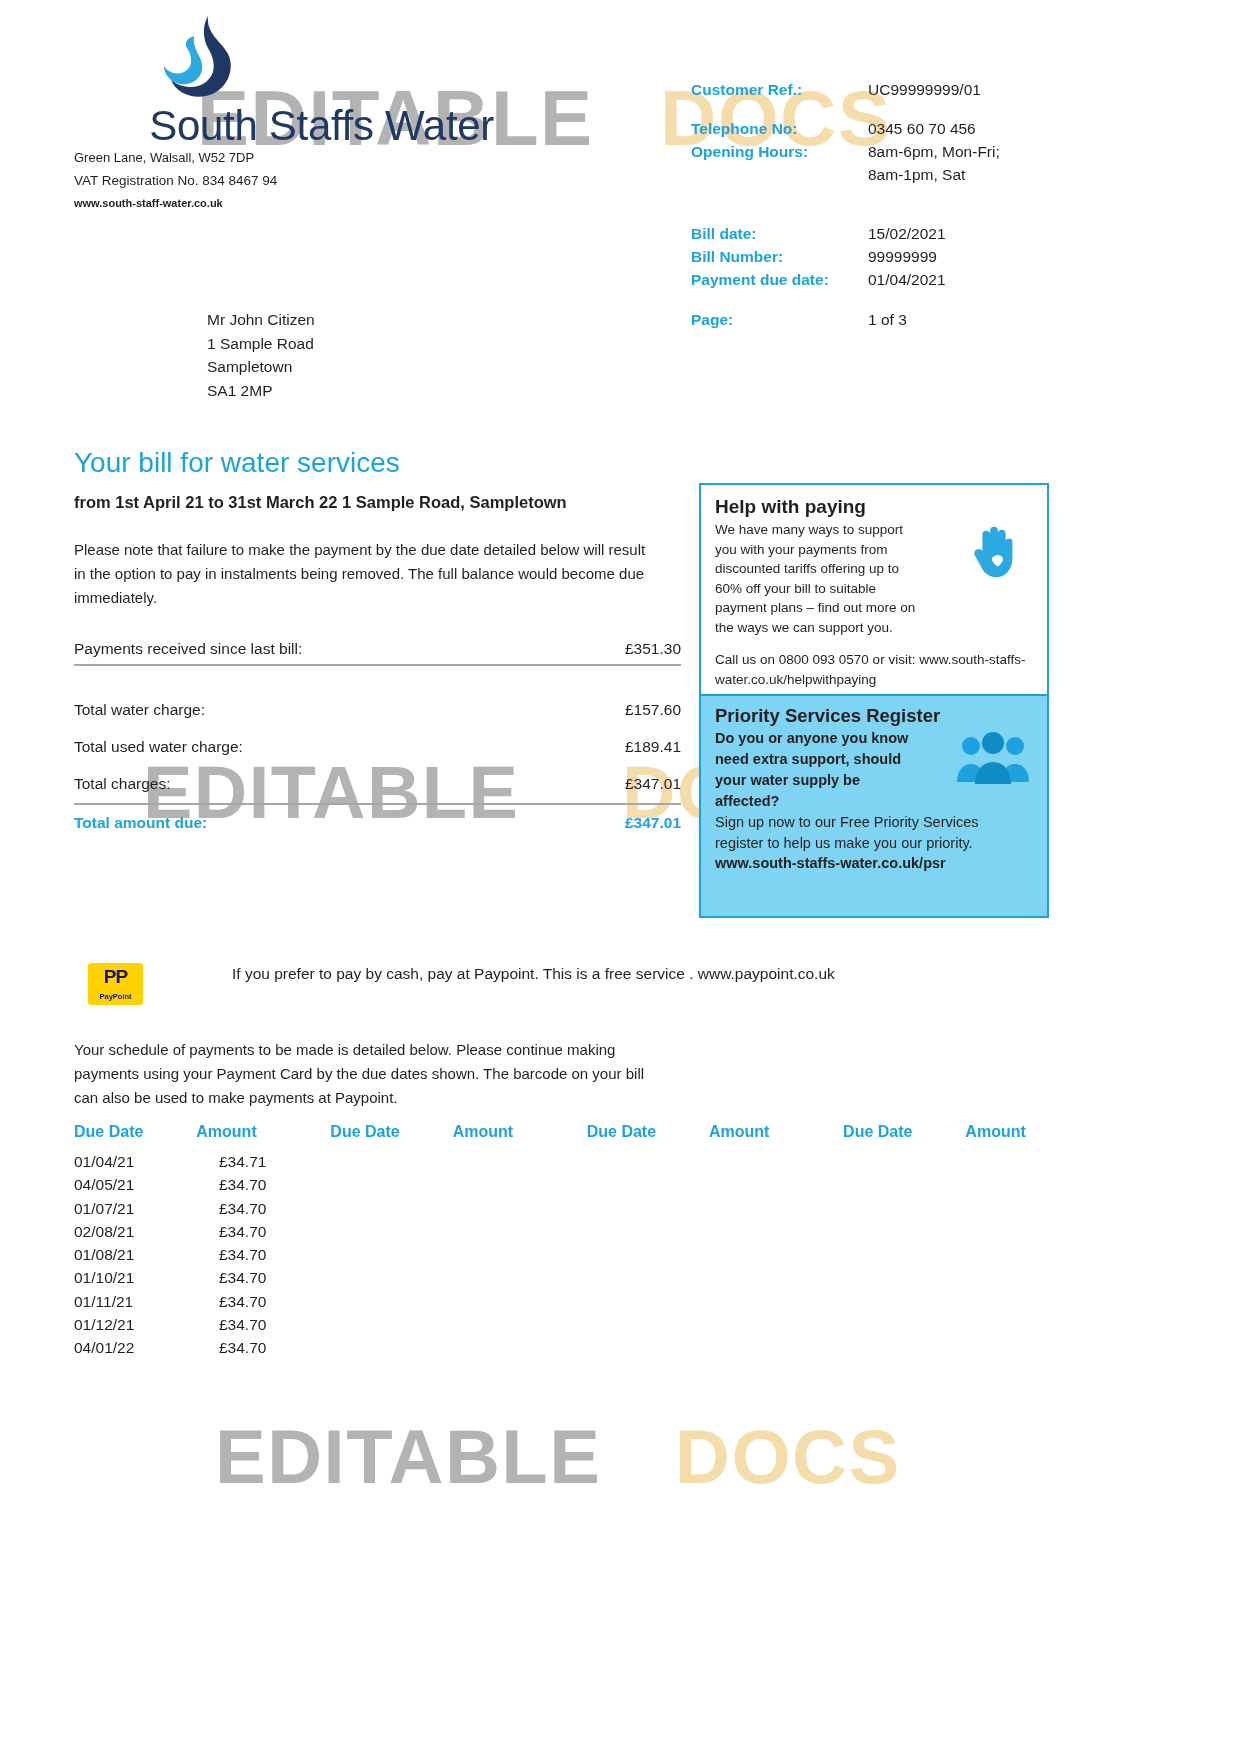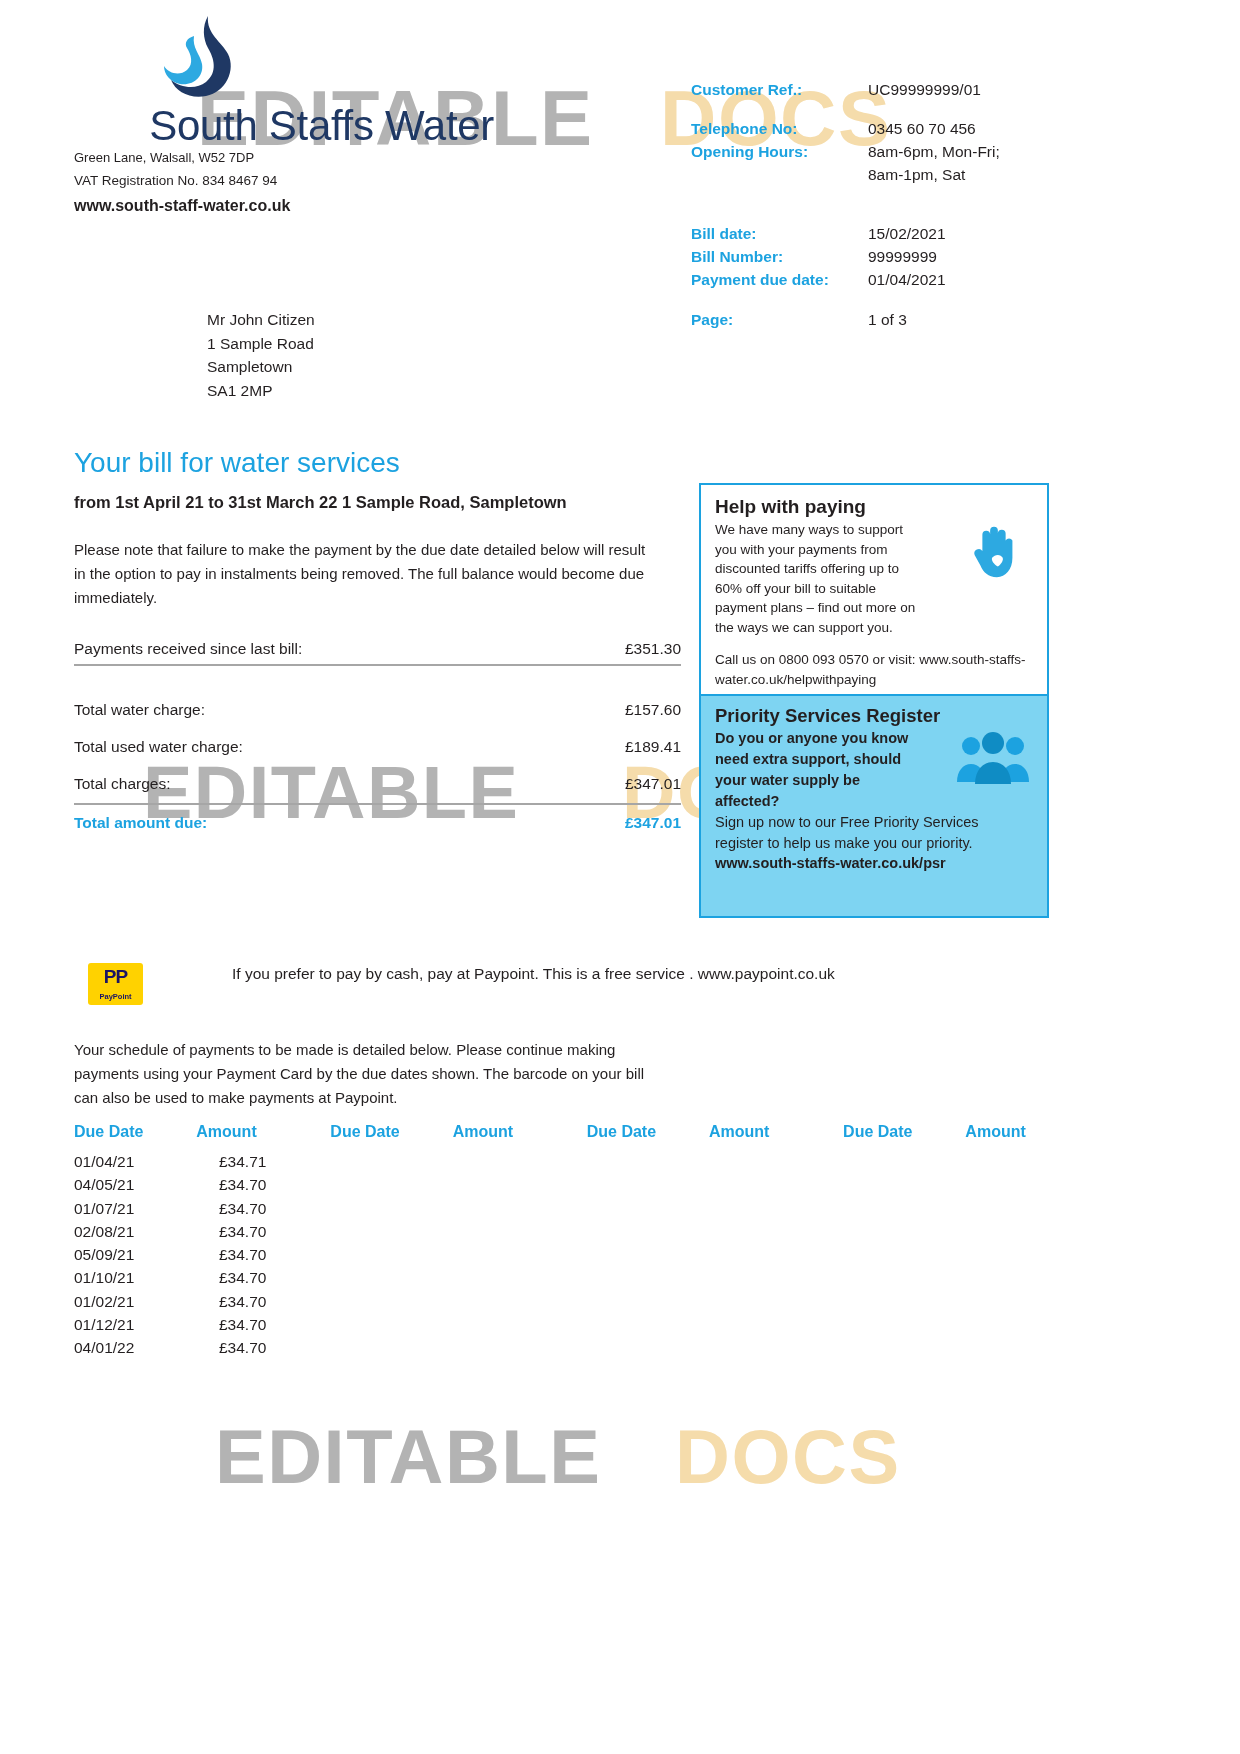--- a/index.html
+++ b/index.html
@@ -54,21 +54,21 @@
   .brand-sub {
     font-size: 13px;
     color: #231f20;
   }
   .brand-sub2 {
     font-size: 13.5px;
     color: #231f20;
     margin-top: 8px;
   }
   .brand-url {
-    font-size: 16px;
+    font-size: 11px;
     font-weight: 700;
     color: #231f20;
     margin-top: 9px;
   }
 
   
   .meta {
     position: absolute;
     left: 691px;
     top: 78px;
@@ -467,29 +467,29 @@
         </div>
         <div class="sched-line">
           <div class="col-d">01/07/21</div>
           <div class="col-a">£34.70</div>
         </div>
         <div class="sched-line">
           <div class="col-d">02/08/21</div>
           <div class="col-a">£34.70</div>
         </div>
         <div class="sched-line">
-          <div class="col-d">05/09/21</div>
+          <div class="col-d">01/08/21</div>
           <div class="col-a">£34.70</div>
         </div>
         <div class="sched-line">
           <div class="col-d">01/10/21</div>
           <div class="col-a">£34.70</div>
         </div>
         <div class="sched-line">
-          <div class="col-d">01/02/21</div>
+          <div class="col-d">01/11/21</div>
           <div class="col-a">£34.70</div>
         </div>
         <div class="sched-line">
           <div class="col-d">01/12/21</div>
           <div class="col-a">£34.70</div>
         </div>
         <div class="sched-line">
           <div class="col-d">04/01/22</div>
           <div class="col-a">£34.70</div>
         </div>

